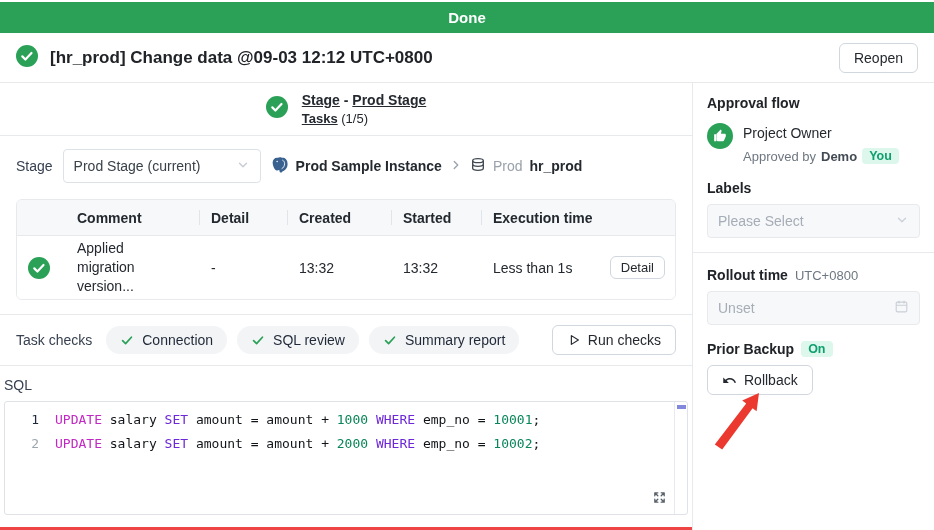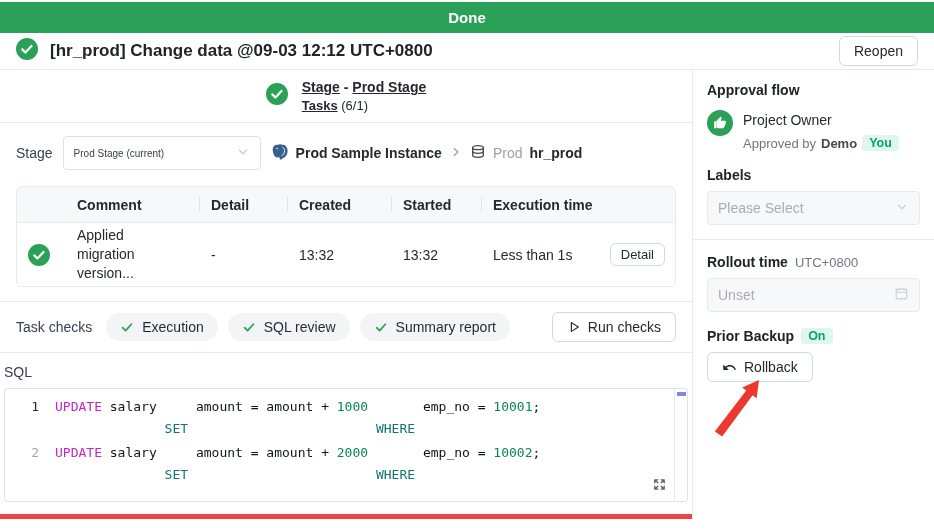--- a/index.html
+++ b/index.html
@@ -1,32 +1,32 @@
 <!DOCTYPE html>
 <html><head>
 <meta charset="utf-8">
 <style>
   * { margin:0; padding:0; box-sizing:border-box; }
   html,body { width:934px; height:530px; background:#fff; font-family:"Liberation Sans", sans-serif; color:#24292f; overflow:hidden; }
   .topstrip { height:2px; background:#fff; }
   .banner { height:31px; background:#2BA158; color:#fff; display:flex; align-items:center; justify-content:center; font-size:15px; font-weight:700; }
-  .header { height:37px; display:flex; align-items:center; gap:12px; padding:0 16px; border-bottom:1px solid #e7e9ec; background:#fff; }
+  .header { height:50px; display:flex; align-items:center; gap:12px; padding:0 16px; border-bottom:1px solid #e7e9ec; background:#fff; }
   .header .title { flex:1; font-size:17px; font-weight:700; color:#202428; }
   .btn { display:inline-flex; align-items:center; gap:7px; background:#fff; border:1px solid #d0d7de; border-radius:6px; font-size:14px; color:#24292f; padding:6px 14px; cursor:pointer; font-family:inherit; }
   .btn.small { padding:3px 10px; font-size:13px; border-radius:6px; }
   .main { display:flex; height:447px; }
   .left { width:693px; border-right:1px solid #e7e9ec; }
   .sec1 { display:flex; align-items:center; gap:14px; padding:9px 16px; border-bottom:1px solid #e7e9ec;justify-content:center; }
   .linkrow { font-size:14px; font-weight:700; color:#24292f; }
   .linkrow a, .taskrow a { color:#24292f; text-decoration:underline; cursor:pointer; }
   .taskrow { font-size:13px; margin-top:3px; font-weight:400; }
   .taskrow a { font-weight:600; }
   .stagebar { display:flex; align-items:center; gap:10px; padding:13px 16px 4px; }
   .stagebar .lbl { font-size:14px; color:#374151; }
-  .select { position:relative; display:flex; align-items:center; justify-content:space-between; width:198px; height:34px; border:1px solid #dde2e7; border-radius:4px; padding:0 10px; font-size:10px; color:#3a4149; background:#fff; cursor:pointer; }
+  .select { position:relative; display:flex; align-items:center; justify-content:space-between; width:198px; height:34px; border:1px solid #dde2e7; border-radius:4px; padding:0 10px; font-size:14px; color:#3a4149; background:#fff; cursor:pointer; }
   .crumb { display:flex; align-items:center; gap:7px; font-size:14px; }
   .crumb .strong { font-weight:600; color:#24292f; }
   .crumb .env { color:#9aa1aa; }
   .tablewrap { margin:12px 16px 14px; border:1px solid #e7e9ec; border-radius:6px; overflow:hidden; }
   .tgrid { display:grid; grid-template-columns:44px 138px 88px 104px 90px 1fr 76px; align-items:center; }
   .thead { background:#f6f8fa; height:35px; font-size:14px; font-weight:600; color:#24292f; }
   .th { position:relative; padding-left:12px; height:35px; display:flex; align-items:center; }
   .th.first { padding-left:16px; }
   .th.tick::before { content:""; position:absolute; left:0; top:10px; height:15px; width:1px; background:#e1e5e9; }
   .trow { border-top:1px solid #e7e9ec; min-height:64px; font-size:14px; background:#fff; }
@@ -38,21 +38,21 @@
   .checksrow .lbl { font-size:14px; color:#374151; margin-right:4px; }
   .pill { display:inline-flex; align-items:center; gap:8px; background:#f3f4f6; border-radius:999px; padding:6px 14px; font-size:14px; color:#1f2937; cursor:pointer; }
   .runbtn { margin-left:auto; }
   .sqlsec { padding:11px 4px 12px; border-bottom:5px solid #ef4444; }
   .sqlsec .lbl { font-size:14px; color:#374151; margin-bottom:8px; }
   .editor { position:relative; border:1px solid #dfe3e8; border-radius:3px; height:114px; padding-top:6px; font-family:"DejaVu Sans Mono", monospace; font-size:13px; background:#fff; overflow:hidden; }
   .code-line { display:flex; line-height:24px; white-space:pre; }
   .ln { width:34px; text-align:right; margin-right:16px; color:#9da6ad; }
   .code-line.active .ln { color:#1f2937; }
   .tok.kw1 { color:#C428C4; }
-  .tok.kw2 { color:#0f766e;margin-top:22px; }
+  .tok.kw2 { color:#6d28d9; }
   .tok.num { color:#098658; }
   .tok.txt { color:#111418; }
   .scrollcol { position:absolute; top:0; right:0; bottom:0; width:13px; border-left:1px solid #e8eaef; }
   .scrollmark { position:absolute; top:3px; left:2px; width:9px; height:4px; background:#8289dd; }
   .expand { position:absolute; right:20px; bottom:6px; cursor:pointer; }
   .sidebar { flex:1; padding:12px 14px; position:relative; background:#fff; }
   .side-h { font-size:14px; font-weight:700; color:#202428; }
   .flow { display:flex; gap:10px; margin-top:12px; align-items:flex-start; }
   .thumbcircle { width:26px; height:26px; border-radius:50%; background:#2BA158; display:flex; align-items:center; justify-content:center; flex:0 0 26px; }
   .flow .role { font-size:14px; color:#24292f; line-height:17px; padding-top:2px; }
@@ -92,21 +92,21 @@
 
     <div class="sec1">
       <span>
         <svg width="22" height="22" viewBox="0 0 22 22">
             <circle cx="11" cy="11" r="11" fill="#2BA158"></circle>
             <path d="M6.3 11.4l3.1 3.1 6.1-6.5" stroke="#fff" stroke-width="2.2" fill="none" stroke-linecap="round" stroke-linejoin="round"></path>
           </svg>
       </span>
       <div>
         <div class="linkrow"><a>Stage</a> <span>-</span> <a>Prod Stage</a></div>
-        <div class="taskrow"><a>Tasks</a> <span>(6/1)</span></div>
+        <div class="taskrow"><a>Tasks</a> <span>(1/5)</span></div>
       </div>
     </div>
 
     <div class="stagebar">
       <span class="lbl">Stage</span>
       <div class="select">
         <span>Prod Stage (current)</span>
         <span class="chev">
           <svg width="14" height="14" viewBox="0 0 16 16">
               <path d="M4 6l4 4 4-4" stroke="#c7ccd3" stroke-width="1.6" fill="none" stroke-linecap="round" stroke-linejoin="round"></path>
@@ -166,21 +166,21 @@
           </div>
       </div>
     </div>
 
     <div class="checksrow">
       <span class="lbl">Task checks</span>
       <span class="pill">
         <svg width="14" height="14" viewBox="0 0 14 14">
             <path d="M2.6 7.6l3 3 5.8-6.4" stroke="#2BA158" stroke-width="1.7" fill="none" stroke-linecap="round" stroke-linejoin="round"></path>
           </svg>
-        <span>Execution</span>
+        <span>Connection</span>
       </span>
       <span class="pill">
         <svg width="14" height="14" viewBox="0 0 14 14">
             <path d="M2.6 7.6l3 3 5.8-6.4" stroke="#2BA158" stroke-width="1.7" fill="none" stroke-linecap="round" stroke-linejoin="round"></path>
           </svg>
         <span>SQL review</span>
       </span>
       <span class="pill">
         <svg width="14" height="14" viewBox="0 0 14 14">
             <path d="M2.6 7.6l3 3 5.8-6.4" stroke="#2BA158" stroke-width="1.7" fill="none" stroke-linecap="round" stroke-linejoin="round"></path>

